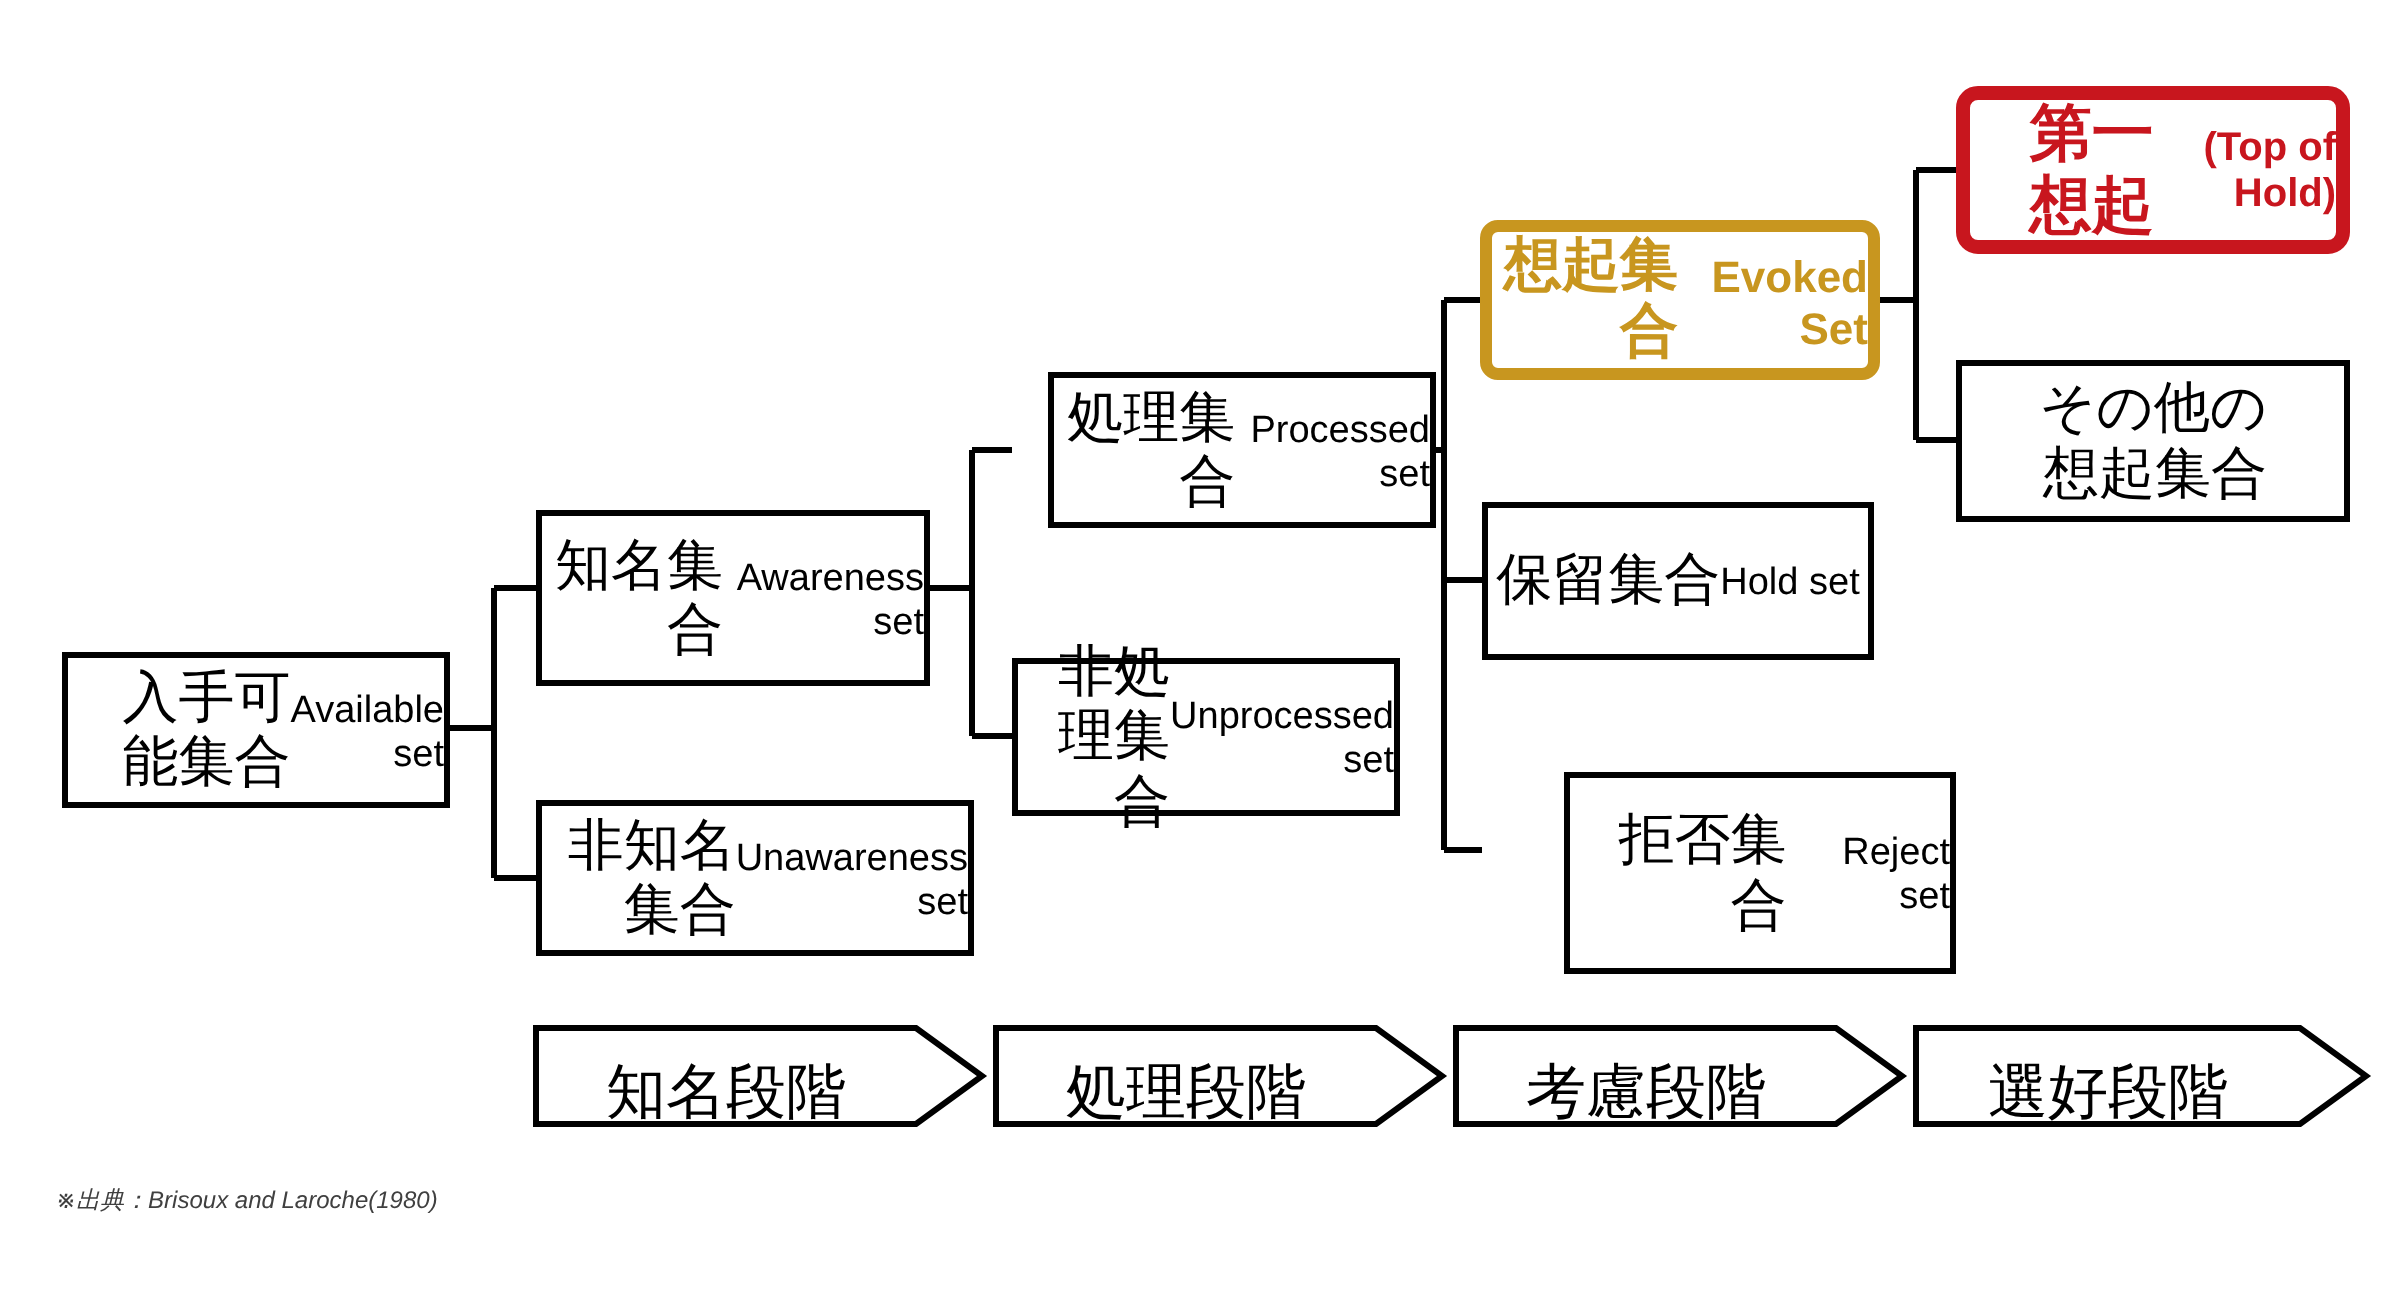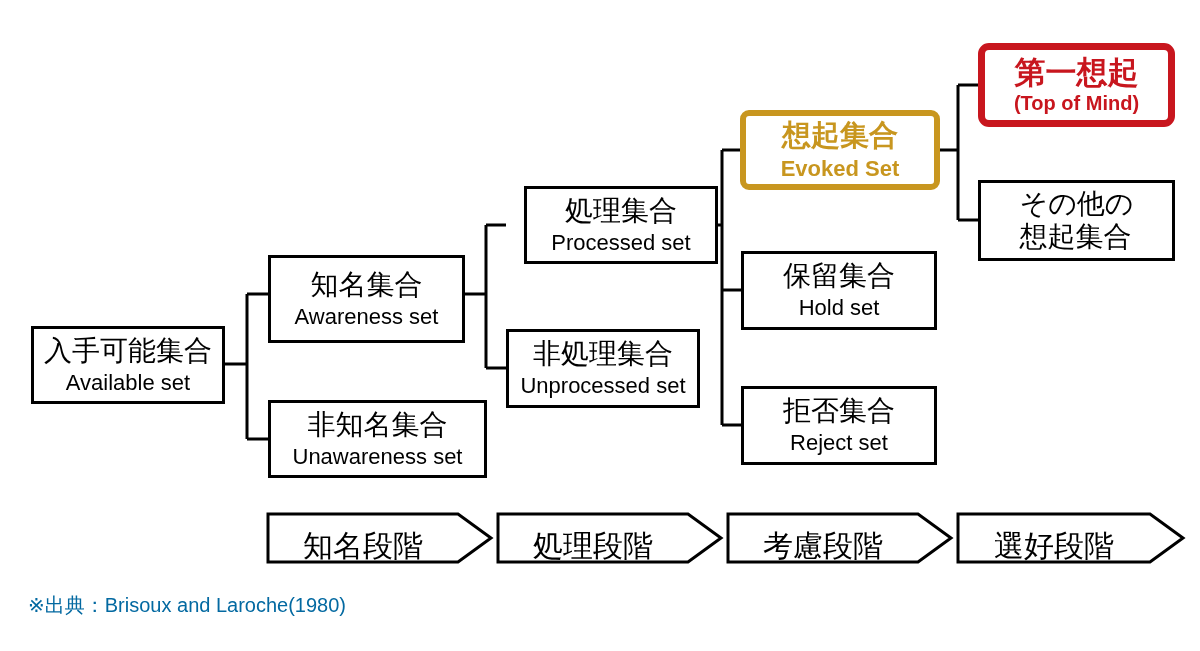--- a/index.html
+++ b/index.html
@@ -26,33 +26,33 @@
     width: 1200px; height: 651px;
   }
   .connector { stroke: var(--line); stroke-width: 3; fill: none; }
   .stage-shape { fill: #ffffff; stroke: var(--line); stroke-width: 3; stroke-linejoin: miter; }
 
   .box {
     position: absolute;
     background: #ffffff;
     border: 3px solid var(--line);
     display: flex;
-    flex-direction: column;
+    flex-direction: row;
     align-items: center;
     justify-content: center;
-    text-align: left;
+    text-align: right;
     color: #000;
   }
   .box .jp {
     font-size: 28px;
     line-height: 1.15;
     white-space: pre-line;
   }
   .box .en {
-    font-size: 22px;
+    font-size: 19px;
     line-height: 1.15;
     margin-top: 3px;
   }
 
   .box.evoked {
     border: 6px solid var(--gold);
     border-radius: 9px;
     color: var(--gold);
     font-weight: bold;
   }
@@ -76,22 +76,23 @@
     align-items: center;
     justify-content: center;
     font-size: 30px;
     color: #000;
   }
 
   .citation {
     position: absolute;
     left: 28px;
     top: 592px;
-    font-size: 20px;
-    color: #0369a1;
+    font-size: 12px;
+    color: #404040;
+    font-style: italic;
   }
 </style>
 </head>
 <body>
 
 <div class="canvas">
 
   <svg class="layer" viewBox="0 0 1200 651">
 
     <path class="connector" d="M225,364 H247 M247,294 V439 M247,294 H268 M247,439 H268"></path>
@@ -132,28 +133,28 @@
   </div>
 
   <div class="box evoked" style="left:740px; top:110px; width:200px; height:80px">
     <div class="jp">想起集合</div>
     <div class="en">Evoked Set</div>
   </div>
   <div class="box" style="left:741px; top:251px; width:196px; height:79px">
     <div class="jp">保留集合</div>
     <div class="en">Hold set</div>
   </div>
-  <div class="box" style="left:741px; top:386px; width:196px; height:79px">
+  <div class="box" style="left:782px; top:386px; width:196px; height:101px">
     <div class="jp">拒否集合</div>
     <div class="en">Reject set</div>
   </div>
 
   <div class="box topmind" style="left:978px; top:43px; width:197px; height:84px">
     <div class="jp">第一想起</div>
-    <div class="en">(Top of Mind)</div>
+    <div class="en">(Top of Hold)</div>
   </div>
   <div class="box" style="left:978px; top:180px; width:197px; height:81px">
     <div class="jp">その他の
 想起集合</div>
   </div>
 
   <div class="stage-label" style="left:268px; width:190px">知名段階</div>
   <div class="stage-label" style="left:498px; width:190px">処理段階</div>
   <div class="stage-label" style="left:728px; width:190px">考慮段階</div>
   <div class="stage-label" style="left:958px; width:192px">選好段階</div>

